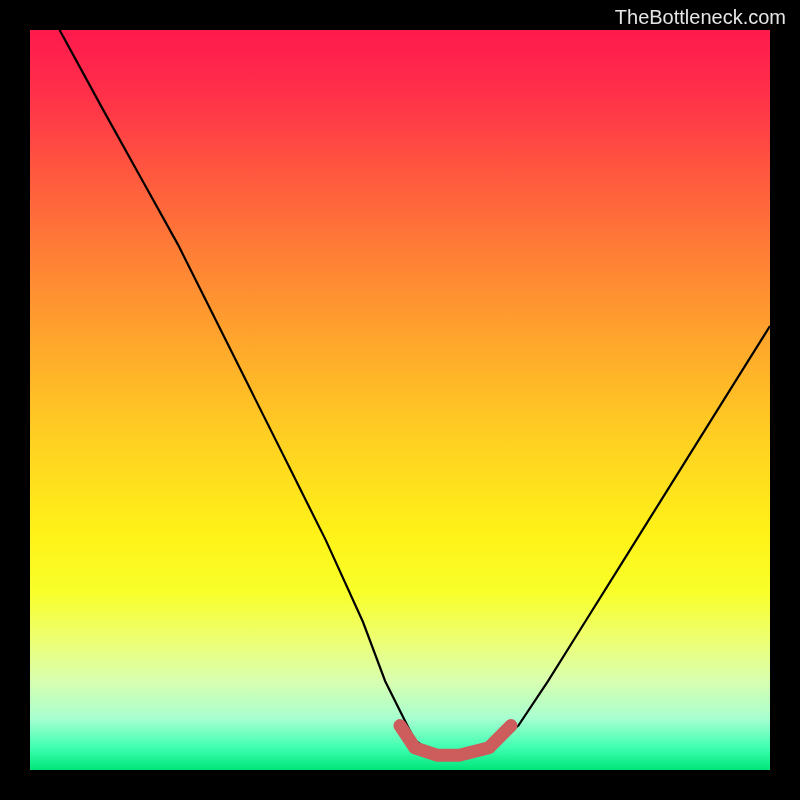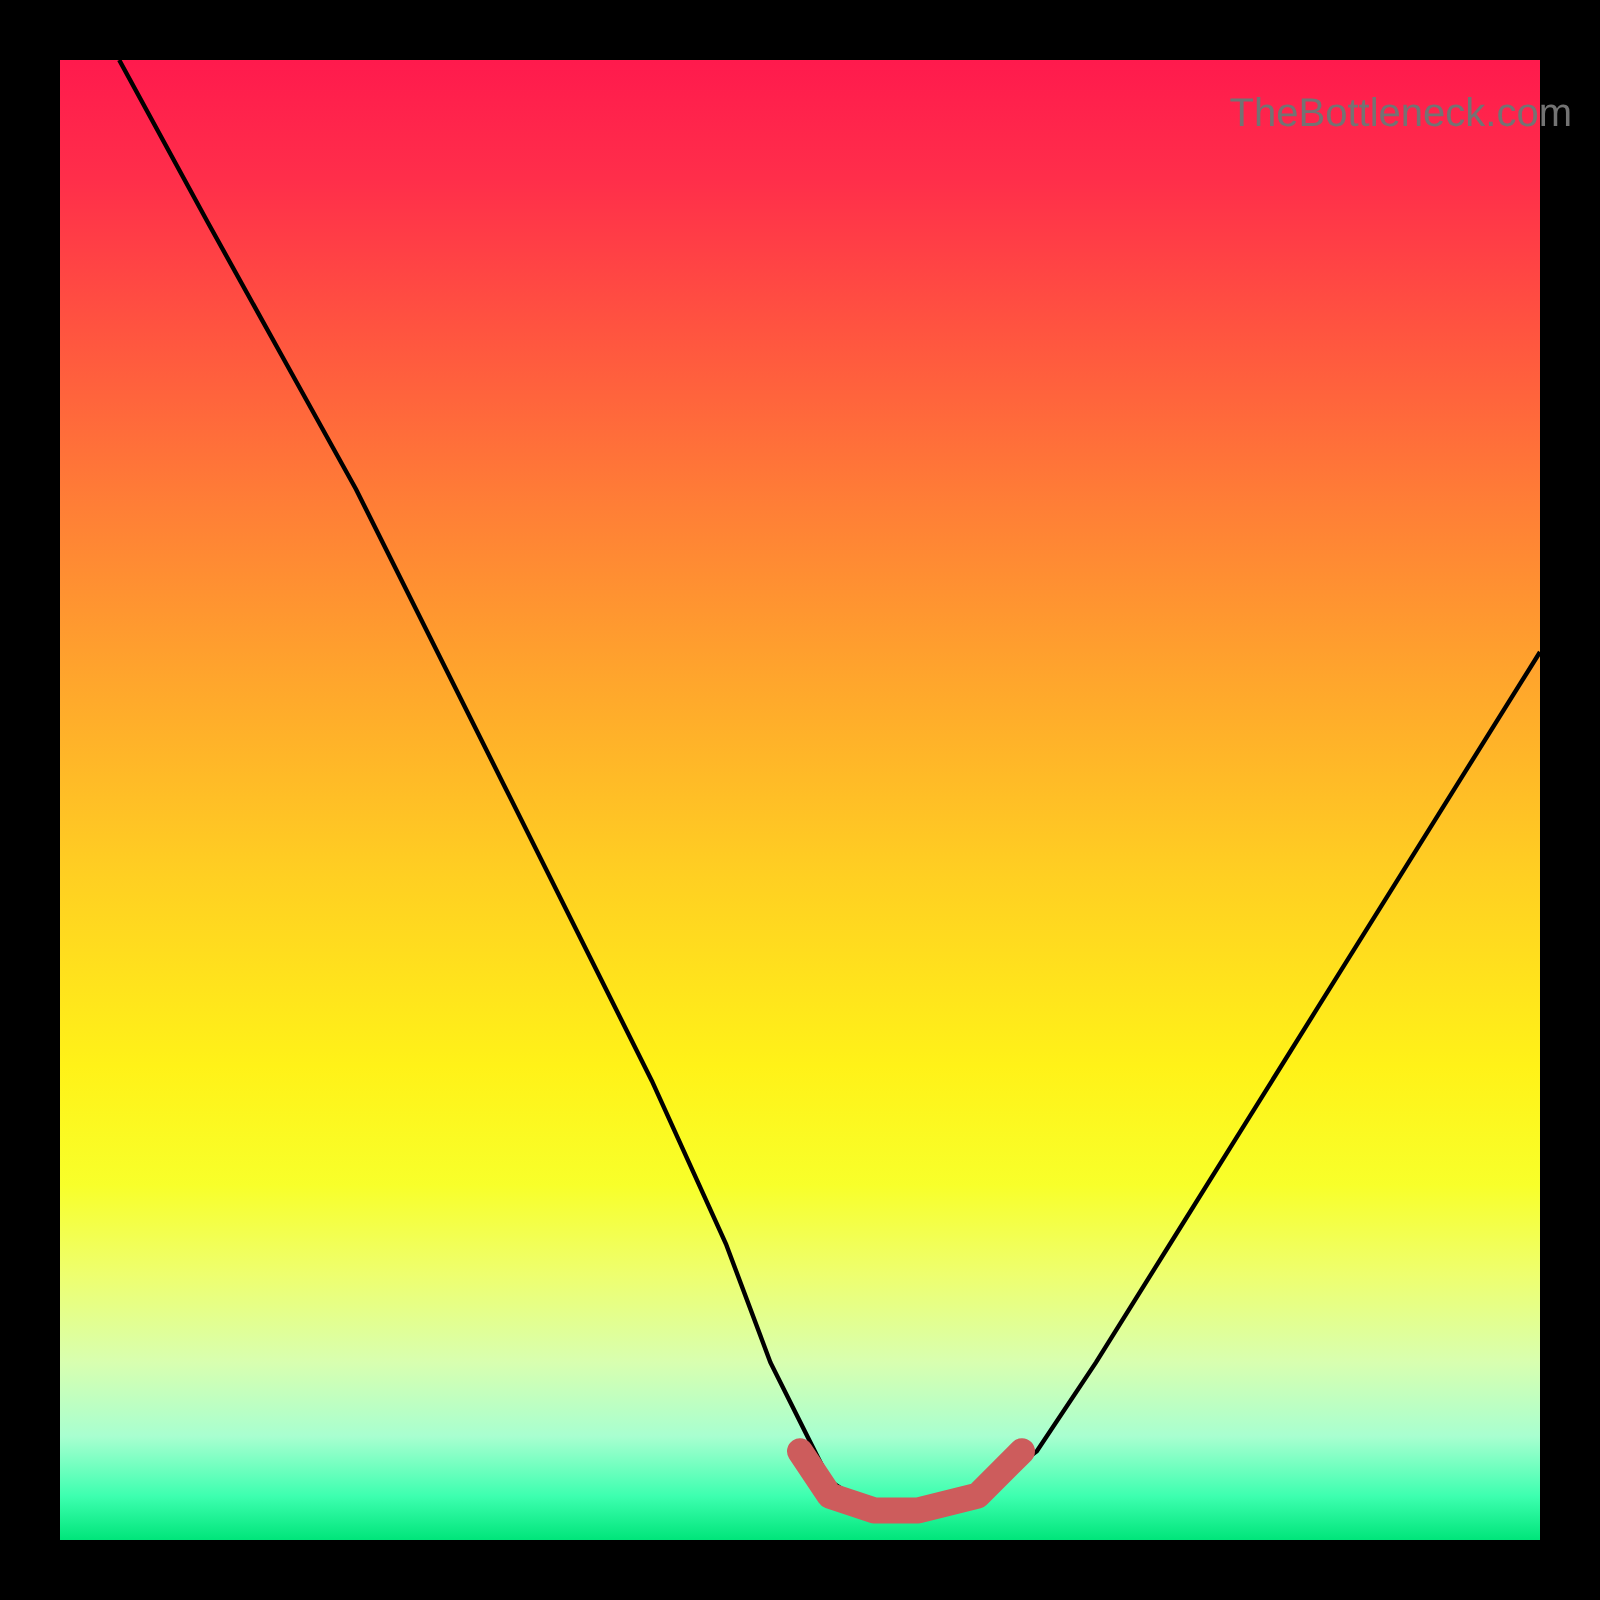--- a/index.html
+++ b/index.html
@@ -8,25 +8,24 @@
     width: 800px;
     height: 800px;
     background: #000;
     position: relative;
     font-family: Arial, sans-serif;
   }
   .watermark {
     position: absolute;
     top: 6px;
     right: 14px;
-    color: #737373;
+    color: #e5e5e5;
     font-size: 20px;
     font-weight: 500;
     z-index: 10;
-    margin-top: 40px;
   }
   .plot-area {
     position: absolute;
     left: 30px;
     top: 30px;
     width: 740px;
     height: 740px;
     overflow: hidden;
   }
   .gradient-bg {

